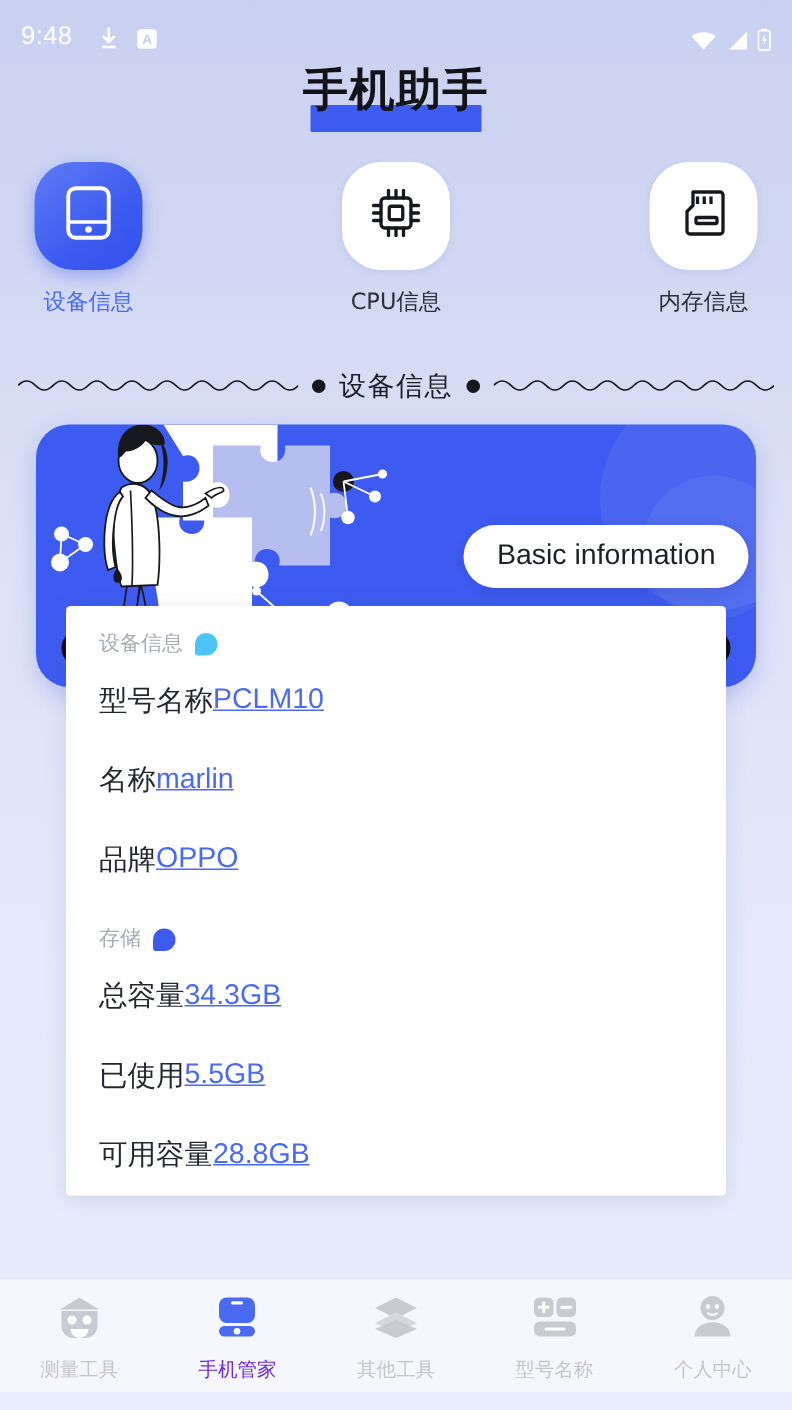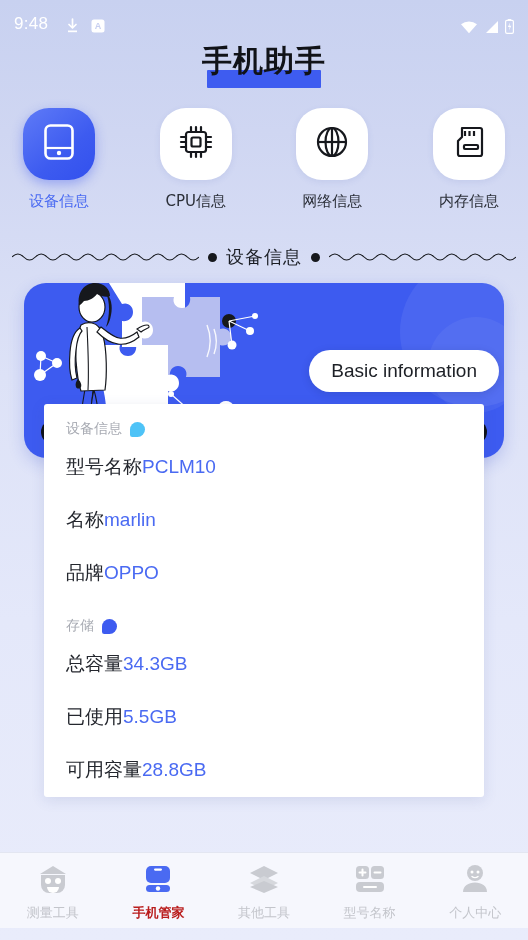--- a/index.html
+++ b/index.html
@@ -104,37 +104,37 @@
   .sec-head:first-child { margin-top:2px; }
   .blob { width:15px; height:15px; border-radius:50% 50% 50% 15%; display:inline-block; }
   .row {
     display:flex; align-items:center; 
     padding:14px 0 13px 0;
   }
   .row-label {
     font-size:19px; color:#24272e;
     font-family:"DejaVu Sans","Liberation Sans",sans-serif;
   }
-  .row-value { font-size:19px; color:#4a6af2; }
+  .row-value { font-size:19px; color:#4a6af2;text-decoration:underline; }
   .gap { height:8px; }
 
   
   .bottomnav {
     position:absolute; left:0; right:0; bottom:12px; height:76px;
     background:rgba(247,248,253,.94);
     border-top:1px solid #e3e6f1;
     display:flex; align-items:center; justify-content:space-around;
     padding-top:4px;
   }
   .nav-item { display:flex; flex-direction:column; align-items:center; width:90px; }
   .nav-label {
     margin-top:6px; font-size:13px; color:#c3c5cb; white-space:nowrap;
     font-family:"DejaVu Sans","Liberation Sans",sans-serif;
   }
-  .nav-item.active .nav-label { color:#b91c1c; font-weight:bold; }
+  .nav-item.active .nav-label { color:#6d28d9; font-weight:normal; }
 </style>
 </head>
 <body>
 
 <div class="statusbar">
   <span class="sb-time">9:48</span>
   <span class="sb-left-icons">
     <span>
       <svg class="ic" width="15" height="16" viewBox="0 0 15 16">
         <path d="M7.5 1v8M4 6.5l3.5 3.5L11 6.5" stroke="#fff" stroke-width="1.7" fill="none" stroke-linecap="round" stroke-linejoin="round"></path>
@@ -208,35 +208,20 @@
             <line x1="28" y1="13" x2="33" y2="13"></line>
               <line x1="28" y1="18" x2="33" y2="18"></line>
               <line x1="28" y1="23" x2="33" y2="23"></line>
           </g>
         </svg>
       </span>
     </div>
     <div class="tab-label">CPU信息</div>
   </div>
 
-  <div class="tab">
-    <div class="tab-icon">
-      <span>
-        <svg width="36" height="36" viewBox="0 0 36 36">
-          <g stroke="#16181d" stroke-width="2.2" fill="none">
-            <circle cx="18" cy="18" r="14"></circle>
-            <ellipse cx="18" cy="18" rx="6.5" ry="14"></ellipse>
-            <line x1="4" y1="18" x2="32" y2="18"></line>
-            <line x1="18" y1="4" x2="18" y2="32"></line>
-          </g>
-        </svg>
-      </span>
-    </div>
-    <div class="tab-label">网络信息</div>
-  </div>
 
   <div class="tab">
     <div class="tab-icon">
       <span>
         <svg width="34" height="36" viewBox="0 0 34 36">
           <g stroke="#16181d" stroke-width="2.2" fill="none" stroke-linejoin="round">
             <path d="M10 4h18a2 2 0 0 1 2 2v24a2 2 0 0 1-2 2H8a2 2 0 0 1-2-2V17l4-4z"></path>
             <line x1="13" y1="7" x2="13" y2="12"></line>
             <line x1="17.5" y1="7" x2="17.5" y2="12"></line>
             <line x1="22" y1="7" x2="22" y2="12"></line>

